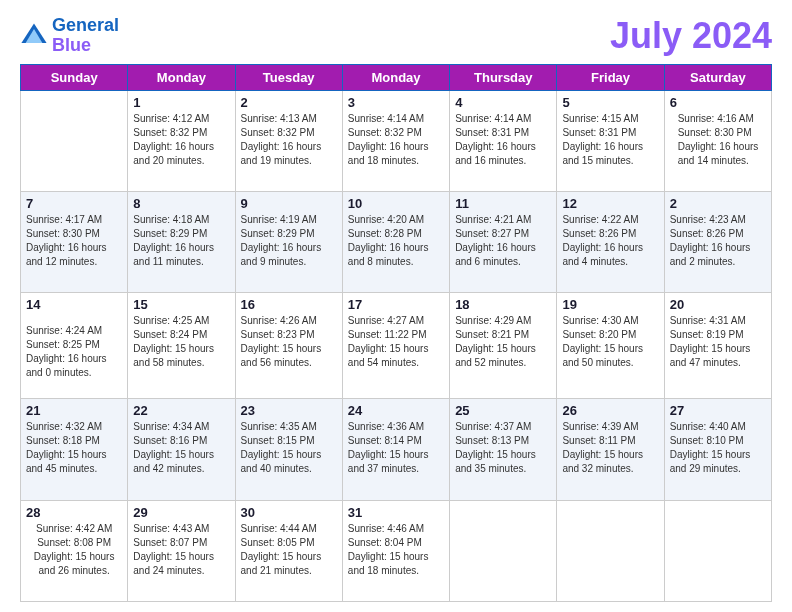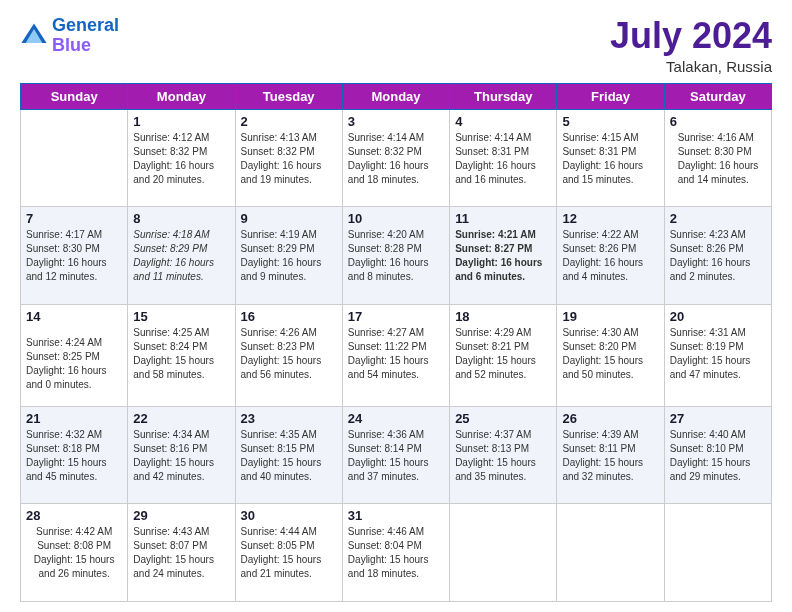--- a/index.html
+++ b/index.html
@@ -13,21 +13,21 @@
     .page {
       width: 792px;
       height: 612px;
       padding: 16px 20px 10px 20px;
       display: flex;
       flex-direction: column;
     }
     .header {
       display: flex;
       justify-content: space-between;
-      align-items: flex-start;
+      align-items: center;
       margin-bottom: 8px;
     }
     .logo {
       display: flex;
       align-items: center;
     }
     .logo-text {
       font-size: 18px;
       font-weight: bold;
       color: #1a1a2e;
@@ -40,21 +40,21 @@
       width: 28px;
       height: 28px;
       margin-right: 4px;
     }
     .title-block {
       text-align: right;
     }
     .month-title {
       font-size: 36px;
       font-weight: bold;
-      color: #4c1d95;
+      color: #8b5cf6;
       line-height: 1.1;
     }
     .location {
       font-size: 15px;
       color: #333;
       margin-top: 2px;
     }
     .calendar {
       flex: 1;
       border: 1px solid #ccc;
@@ -113,21 +113,20 @@
         <polygon points="20,2 38,30 2,30" fill="#1565c0"></polygon>
         <polygon points="20,10 32,30 8,30" fill="#90caf9"></polygon>
       </svg>
       <div class="logo-text">
         <div><span>General</span></div>
         <div><span style="color:#8b5cf6">Blue</span></div>
       </div>
     </div>
     <div class="title-block">
       <div class="month-title">July 2024</div>
-      <div class="location">Talakan, Russia</div>
     </div>
   </div>
 
   <table class="calendar">
     <thead>
       <tr>
 
       <th>Sunday</th>
           <th>Monday</th>
           <th>Tuesday</th>
@@ -186,42 +185,42 @@
         <tr>
           <td>
             <div class="day-num">7</div>
             <div class="day-info" style="white-space: pre-line;">Sunrise: 4:17 AM
 Sunset: 8:30 PM
 Daylight: 16 hours
 and 12 minutes.</div>
           </td>
           <td>
             <div class="day-num">8</div>
-            <div class="day-info" style="white-space: pre-line; font-style: italic;">Sunrise: 4:18 AM
+            <div class="day-info" style="white-space: pre-line;">Sunrise: 4:18 AM
 Sunset: 8:29 PM
 Daylight: 16 hours
 and 11 minutes.</div>
           </td>
           <td>
             <div class="day-num">9</div>
             <div class="day-info" style="white-space: pre-line;">Sunrise: 4:19 AM
 Sunset: 8:29 PM
 Daylight: 16 hours
 and 9 minutes.</div>
           </td>
           <td>
             <div class="day-num">10</div>
             <div class="day-info" style="white-space: pre-line;">Sunrise: 4:20 AM
 Sunset: 8:28 PM
 Daylight: 16 hours
 and 8 minutes.</div>
           </td>
           <td>
             <div class="day-num">11</div>
-            <div class="day-info" style="white-space: pre-line; font-weight: bold;">Sunrise: 4:21 AM
+            <div class="day-info" style="white-space: pre-line;">Sunrise: 4:21 AM
 Sunset: 8:27 PM
 Daylight: 16 hours
 and 6 minutes.</div>
           </td>
           <td>
             <div class="day-num">12</div>
             <div class="day-info" style="white-space: pre-line;">Sunrise: 4:22 AM
 Sunset: 8:26 PM
 Daylight: 16 hours
 and 4 minutes.</div>

